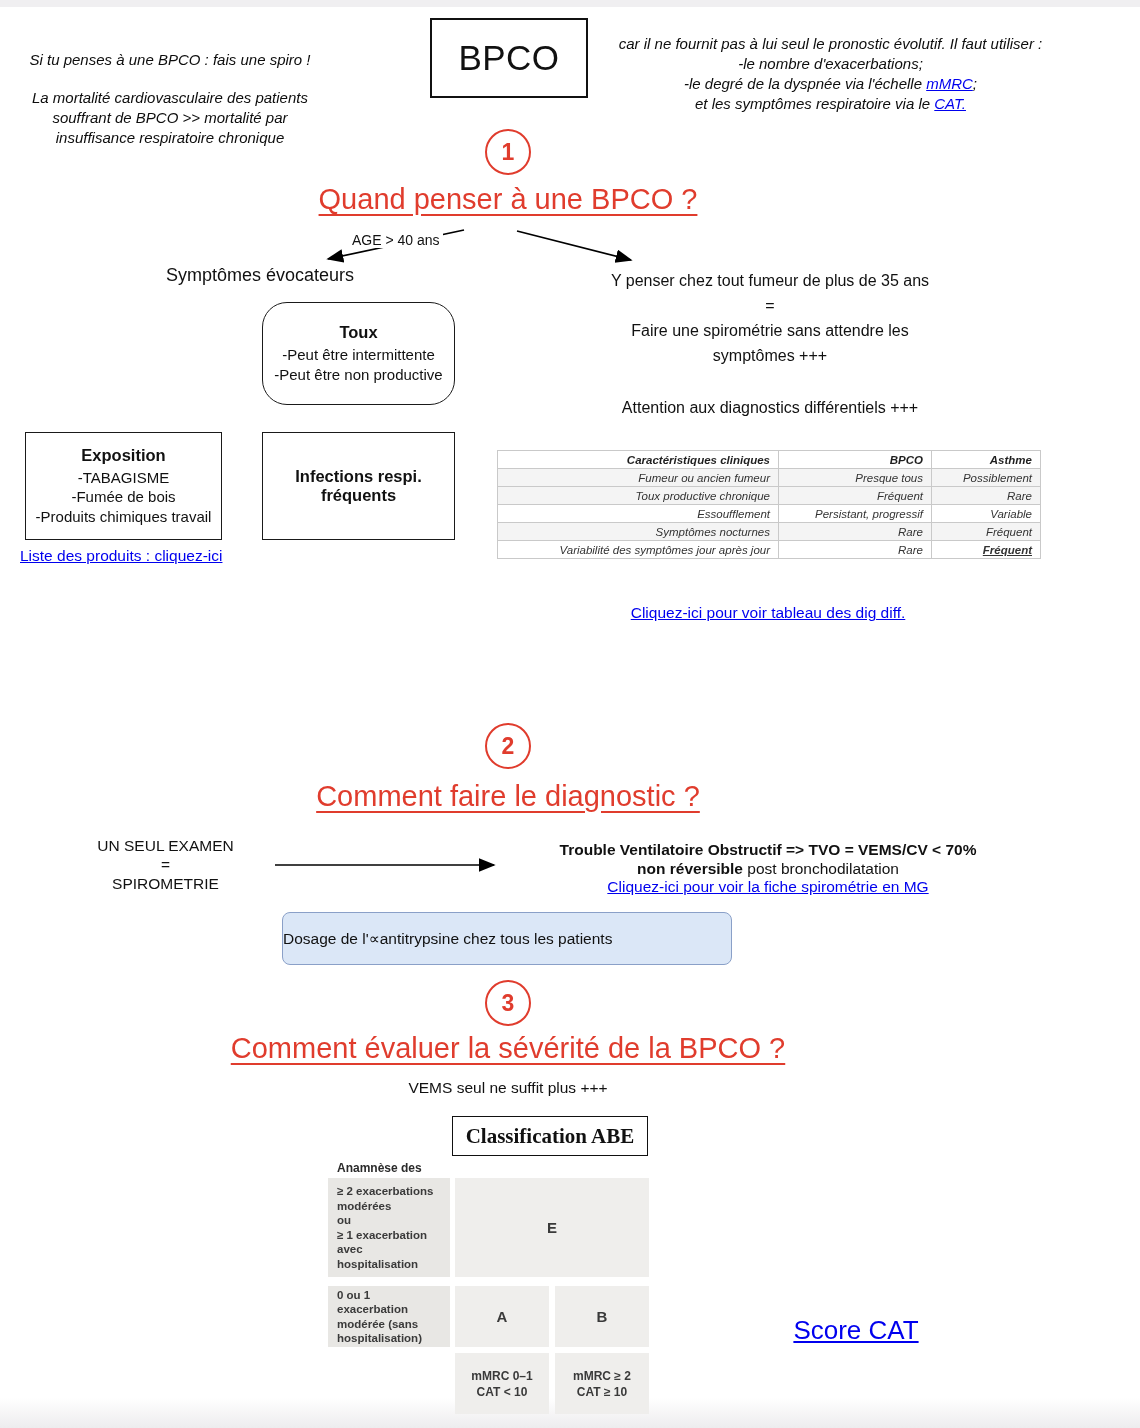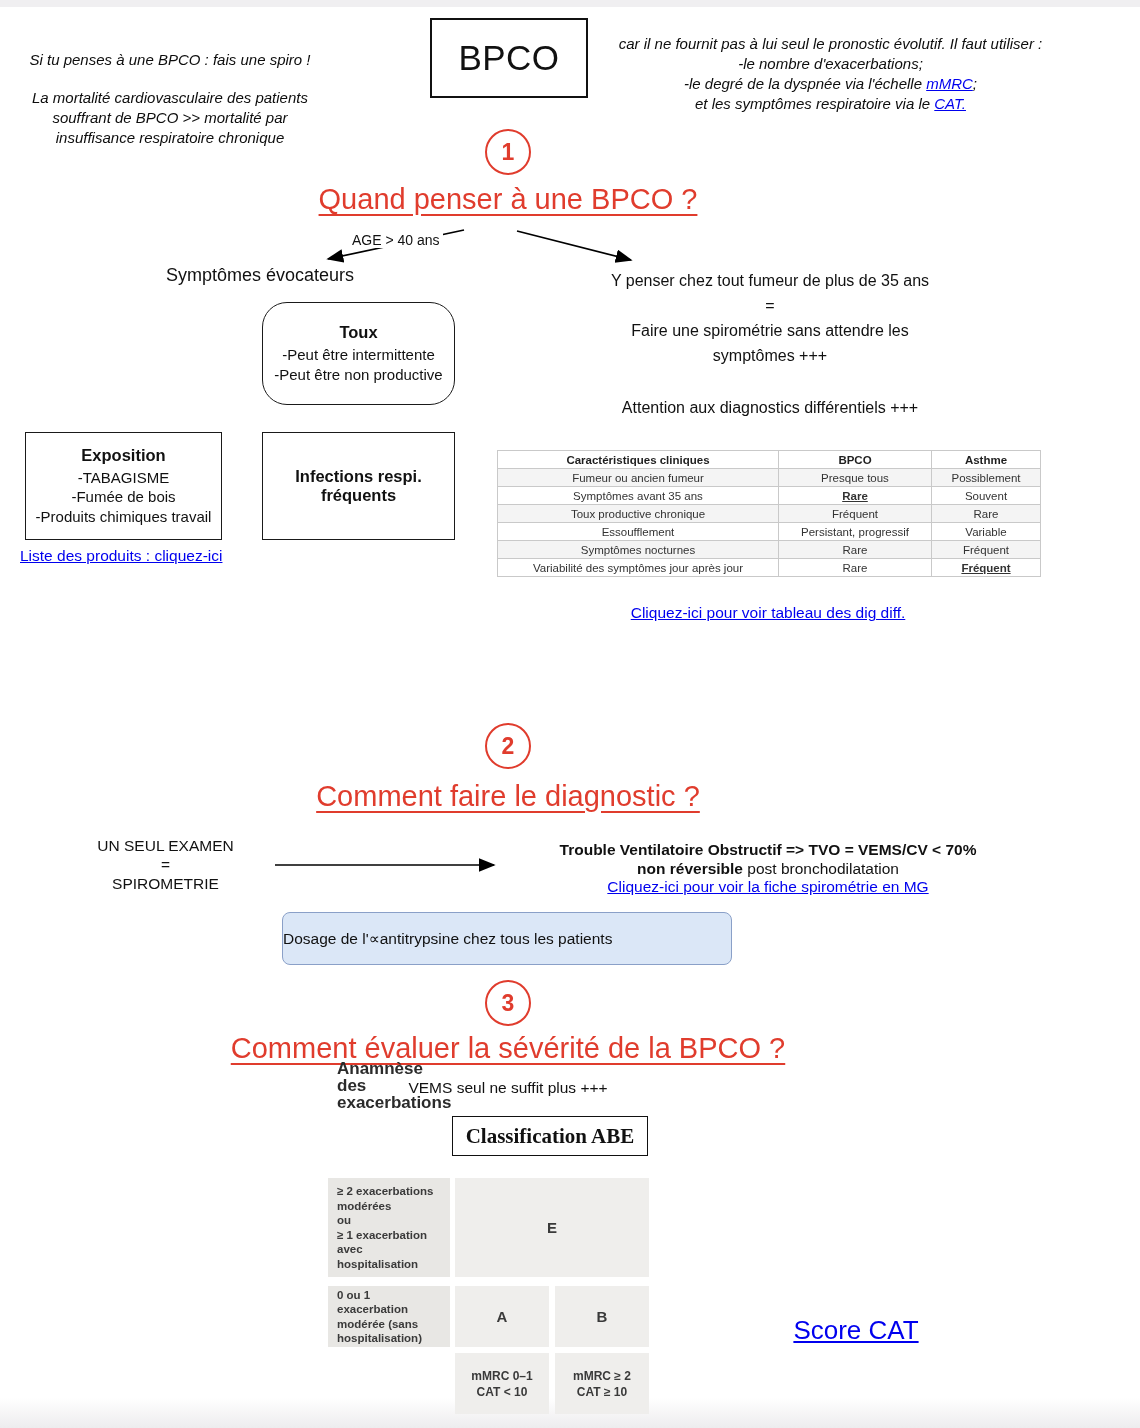--- a/index.html
+++ b/index.html
@@ -18,21 +18,21 @@
   .blue-link{color:var(--blue);text-decoration:underline;cursor:pointer;}
   .sec-circle{width:46px;height:46px;border:2.5px solid var(--red);border-radius:50%;
     display:flex;align-items:center;justify-content:center;
     color:var(--red);font-weight:bold;font-size:23px;background:#fff;}
   .sec-title{font-size:29px;color:var(--red);text-decoration:underline;text-underline-offset:5px;white-space:nowrap;}
   .sym-box{border:1.5px solid #1a1a1a;background:#fff;display:flex;flex-direction:column;
     align-items:center;justify-content:center;text-align:center;padding:4px;}
   .sym-box .t{font-weight:bold;font-size:16.5px;margin-bottom:3px;}
   .sym-box .l{font-size:15px;line-height:19.5px;}
   .diff-table{border-collapse:collapse;font-size:11.5px;color:#333;background:#fff;}
-  .diff-table th,.diff-table td{border:1px solid #c9c9c9;padding:2.5px 8px;text-align:center;height:15px;font-weight:normal;}
+  .diff-table th,.diff-table td{border:1px solid #c9c9c9;padding:2.5px 8px;text-align:right;height:15px;font-weight:normal;font-style:italic;}
   .diff-table th{font-weight:bold;color:#1f1f1f;}
   .diff-table tr.alt td{background:#f4f4f4;}
   .emph{font-weight:bold;text-decoration:underline;}
   .abe-label{background:#e8e7e4;color:#3a3a3a;font-weight:bold;font-size:11.5px;line-height:14.5px;
     display:flex;flex-direction:column;justify-content:center;padding:6px 6px 6px 9px;}
   .abe-cell{background:#efeeec;color:#3a3a3a;font-weight:bold;
     display:flex;flex-direction:column;align-items:center;justify-content:center;text-align:center;}
   .abe-letter{font-size:15px;}
   .abe-small{font-size:12px;line-height:16px;}
   .big-link{font-size:26px;}
@@ -135,25 +135,20 @@
         <tr>
       <th>Caractéristiques cliniques</th>
       <th>BPCO</th>
       <th>Asthme</th>
     </tr>
     <tr class="alt">
       <td>Fumeur ou ancien fumeur</td>
       <td>Presque tous</td>
       <td>Possiblement</td>
     </tr>
-    <tr>
-      <td>Symptômes avant 35 ans</td>
-      <td><span class="emph">Rare</span></td>
-      <td>Souvent</td>
-    </tr>
     <tr class="alt">
       <td>Toux productive chronique</td>
       <td>Fréquent</td>
       <td>Rare</td>
     </tr>
     <tr>
       <td>Essoufflement</td>
       <td>Persistant, progressif</td>
       <td>Variable</td>
     </tr>
@@ -209,21 +204,21 @@
   <div class="abs sec-circle" style="left:485px;top:980px;">
     <span>3</span>
   </div>
   <div class="abs sec-title center" style="left:208px;top:1032px;width:600px;">
     <span>Comment évaluer la sévérité de la BPCO ?</span>
   </div>
   <div class="abs center" style="left:208px;top:1079px;width:600px;font-size:15.5px;">
     <span>VEMS seul ne suffit plus +++</span>
   </div>
 
-  <div class="abs" style="left:337px;top:1060px;width:115px;font-size:17px;font-weight:bold;line-height:17px;color:#2b2b2b;">
+  <div class="abs" style="left:337px;top:1160px;width:115px;font-size:12px;font-weight:bold;line-height:17px;color:#2b2b2b;">
     <span class="line">Anamnèse des</span>
     <span class="line">exacerbations</span>
   </div>
   <div class="abs" style="left:452px;top:1116px;width:196px;height:40px;border:1.5px solid #111;display:flex;align-items:center;justify-content:center;font-family:'Liberation Serif',serif;font-weight:bold;font-size:21px;">
     <span>Classification ABE</span>
   </div>
 
   <div class="abs abe-label" style="left:328px;top:1178px;width:122px;height:99px;">
     <span class="line">≥ 2 exacerbations</span>
     <span class="line">modérées</span>

